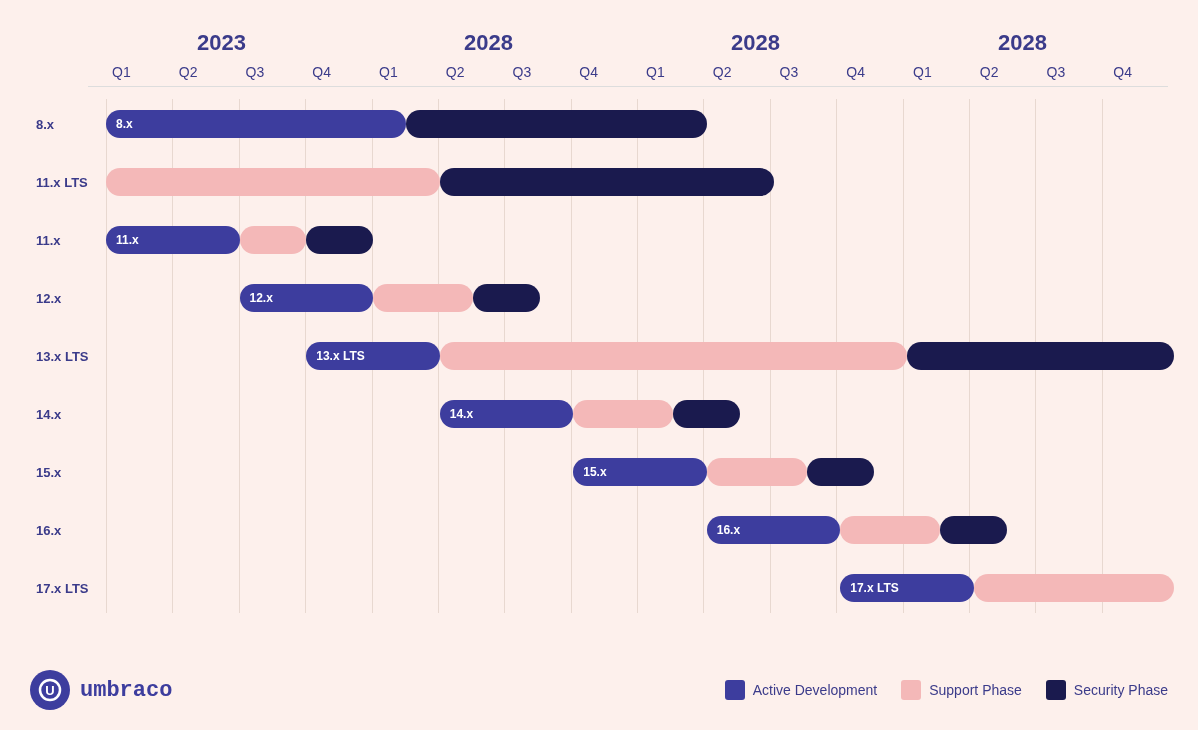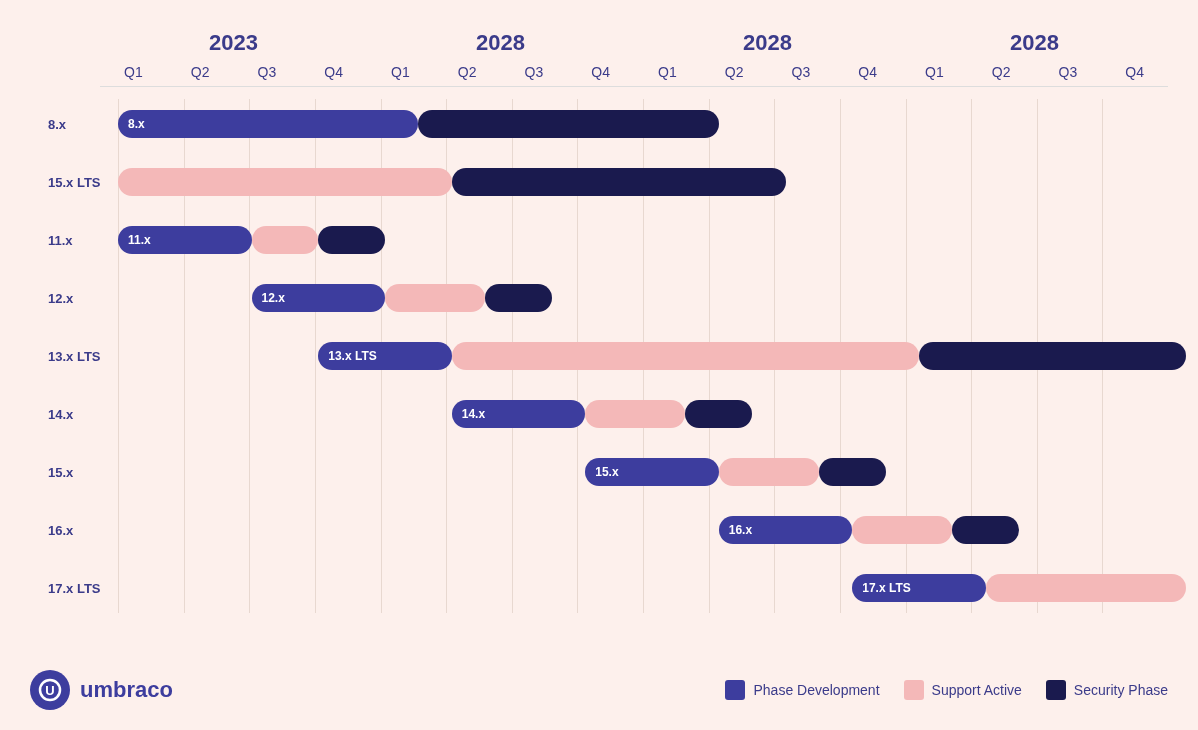--- a/index.html
+++ b/index.html
@@ -10,21 +10,21 @@
       height: 730px;
       overflow: hidden;
       position: relative;
     }
 
     .chart-container {
       width: 1198px;
       height: 730px;
       background: #fdf0ec;
       position: relative;
-      padding: 30px 30px 20px 30px;
+      padding: 30px 30px 20px 18px;
     }
 
     .year-headers {
       display: flex;
       margin-left: 70px;
       margin-bottom: 8px;
     }
 
     .year-label {
       font-size: 22px;
@@ -141,20 +141,21 @@
       justify-content: center;
       color: white;
       font-size: 18px;
       font-weight: bold;
     }
 
     .logo-text {
       font-size: 22px;
       color: #3d3d9e;
       font-weight: 600;
+      font-family: Liberation Mono, monospace;
     }
 
     .legend-area {
       display: flex;
       align-items: center;
       gap: 24px;
     }
 
     .legend-item {
       display: flex;
@@ -227,21 +228,21 @@
       </div>
 
   <div class="gantt-row">
         <div class="version-label">8.x</div>
         <div class="bar bar-active" style="left: 0px; width: 300.375px; background: rgb(61, 61, 158);">
           <span class="bar-label">8.x</span>
         </div>
         <div class="bar bar-security" style="left: 300.375px; width: 300.375px; background: rgb(26, 26, 78);"></div>
       </div>
       <div class="gantt-row">
-        <div class="version-label">15.x LTS</div>
+        <div class="version-label">11.x LTS</div>
         <div class="bar bar-support" style="left: 0px; width: 333.75px; background: rgb(244, 184, 184);"></div>
         <div class="bar bar-security" style="left: 333.75px; width: 333.75px; background: rgb(26, 26, 78);"></div>
       </div>
       <div class="gantt-row">
         <div class="version-label">11.x</div>
         <div class="bar bar-active" style="left: 0px; width: 133.5px; background: rgb(61, 61, 158);">
           <span class="bar-label">11.x</span>
         </div>
         <div class="bar bar-support" style="left: 133.5px; width: 66.75px; background: rgb(244, 184, 184);"></div>
         <div class="bar bar-security" style="left: 200.25px; width: 66.75px; background: rgb(26, 26, 78);"></div>
@@ -301,25 +302,25 @@
         <svg width="24" height="24" viewBox="0 0 24 24" fill="white">
           <circle cx="12" cy="12" r="10" fill="none" stroke="white" stroke-width="2.5"></circle>
           <text x="12" y="17" text-anchor="middle" font-size="13" font-weight="bold" fill="white">U</text>
         </svg>
       </div>
       <span class="logo-text">umbraco</span>
     </div>
     <div class="legend-area">
       <div class="legend-item">
         <div class="legend-swatch swatch-active"></div>
-        <span>Phase Development</span>
+        <span>Active Development</span>
       </div>
       <div class="legend-item">
         <div class="legend-swatch swatch-support"></div>
-        <span>Support Active</span>
+        <span>Support Phase</span>
       </div>
       <div class="legend-item">
         <div class="legend-swatch swatch-security"></div>
         <span>Security Phase</span>
       </div>
     </div>
   </div>
 
 </div>
 

